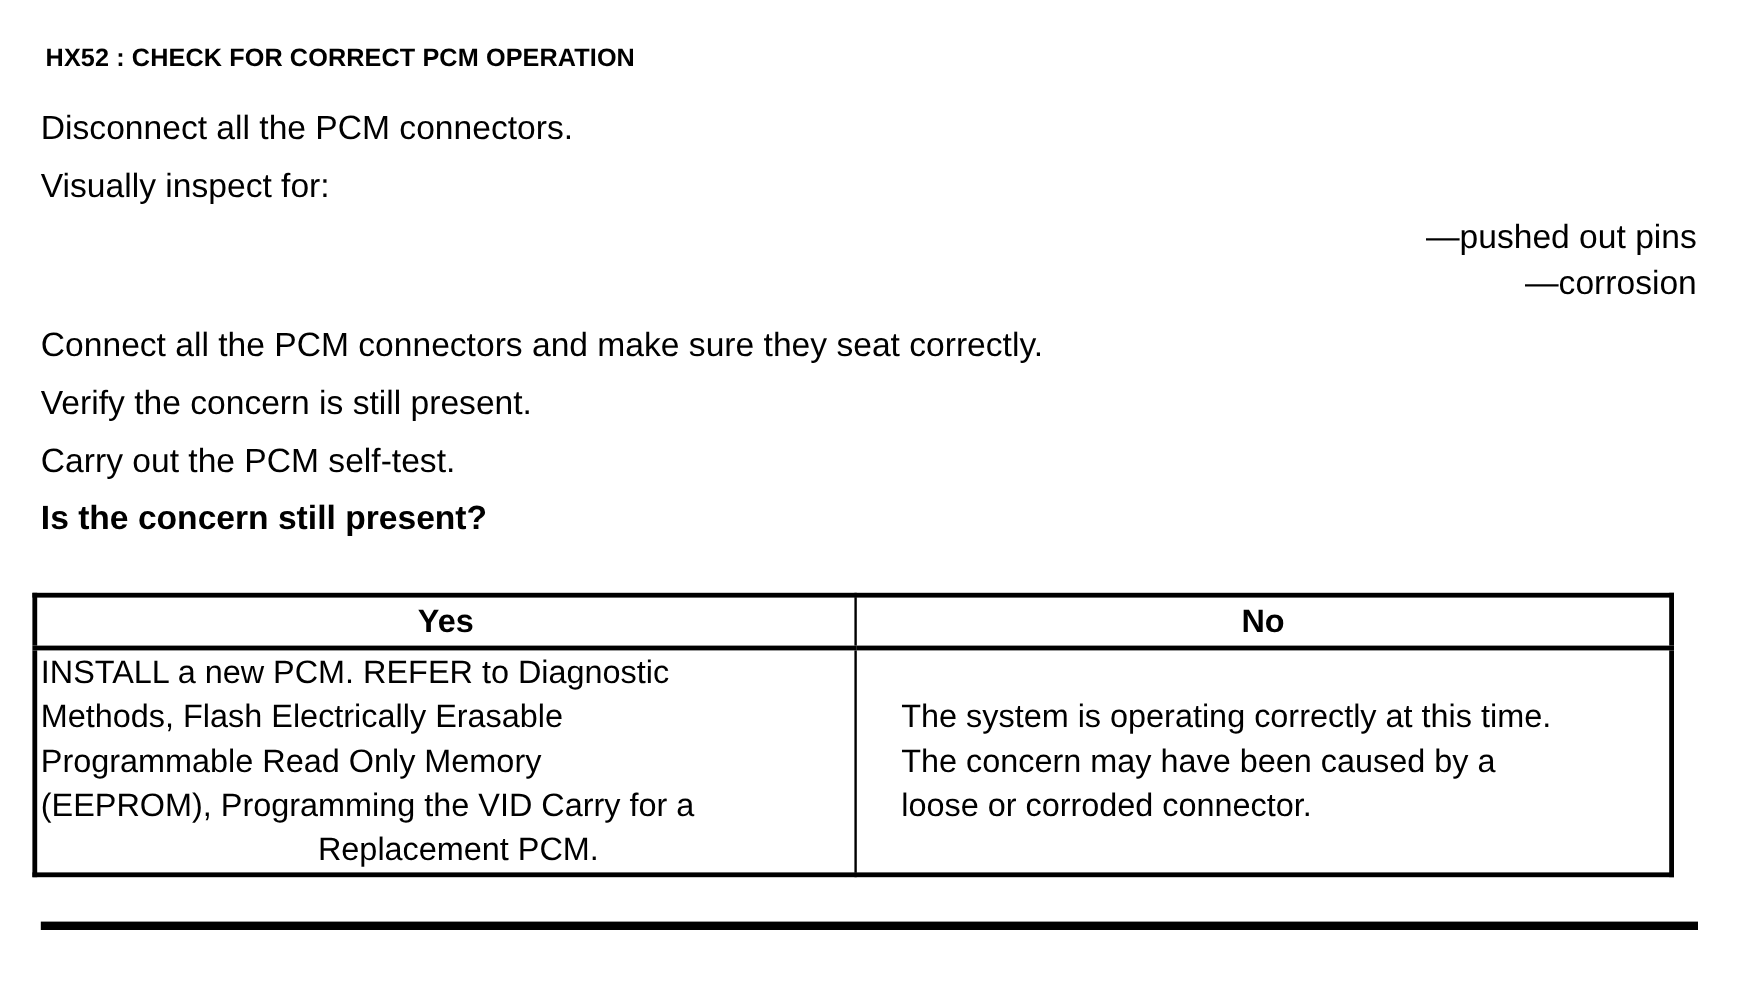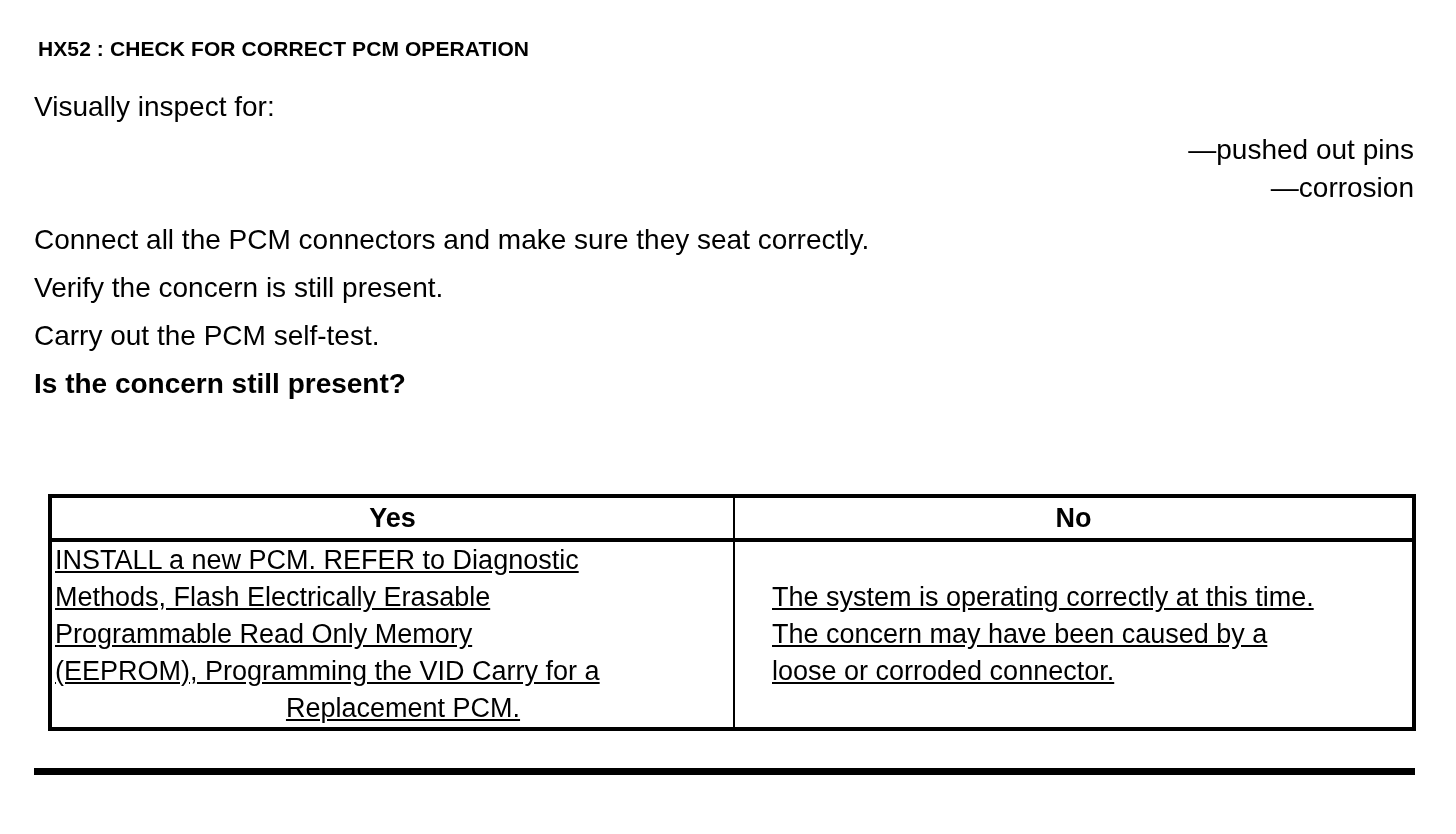--- a/index.html
+++ b/index.html
@@ -63,21 +63,21 @@
     padding-left: 36px;
     white-space: nowrap;
   }
   .spacer-after-sublist {
     height: 9px;
   }
 
   
   .decision-table {
     position: absolute;
-    left: 48px;
+    left: 27px;
     top: 494px;
     width: 1364px;
     border-collapse: collapse;
     table-layout: fixed;
     border: 4px solid #000000;
   }
   .decision-table col.c1 { width: 684px; }
   .decision-table col.c2 { width: 680px; }
 
   .decision-table th,
@@ -94,21 +94,20 @@
     line-height: 40px;
     border-bottom: 4px solid #000000;
   }
   .decision-table tbody td {
     height: 184px;
   }
 
   .cell-lines {
     font-size: 27px;
     line-height: 37px;
-    text-decoration: underline;
   }
   .cell-lines .ln {
     white-space: nowrap;
     padding-left: 3px;
   }
   .cell-lines .ln.center {
     text-align: center;
     padding-left: 0;
     margin-left: 21px;
   }
@@ -129,20 +128,21 @@
 </style>
 </head>
 <body>
 
 <div class="page">
 
   <div class="doc-title">HX52 : CHECK FOR CORRECT PCM OPERATION</div>
 
   <div class="steps">
 
+    <div class="step">Disconnect all the PCM connectors.</div>
 
     <div class="step">Visually inspect for:</div>
 
     <div class="sub-list">
       <div class="sub-item">—pushed out pins</div>
       <div class="sub-item">—corrosion</div>
     </div>
 
     <div class="spacer-after-sublist"></div>
 

